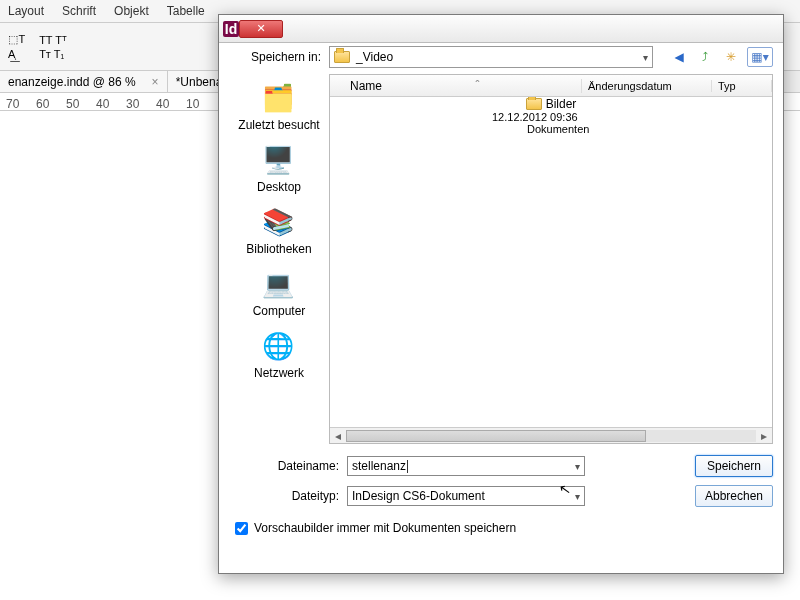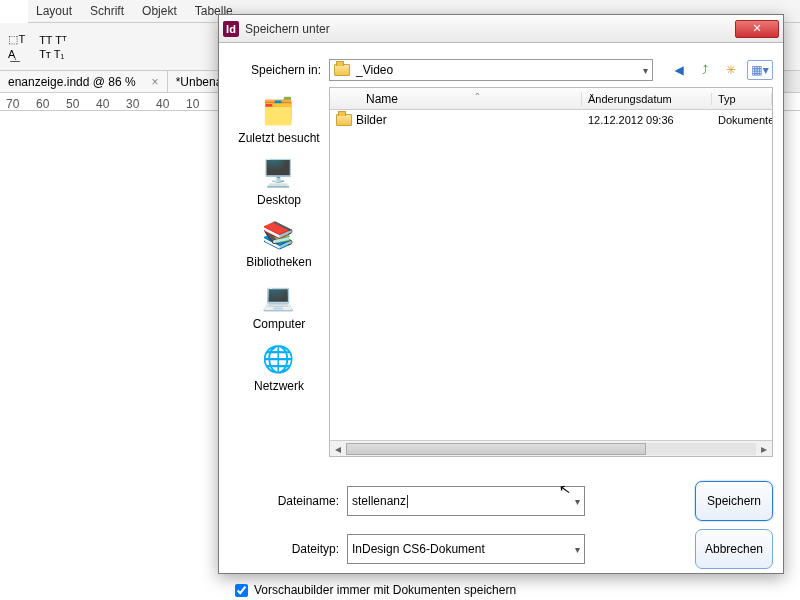--- a/index.html
+++ b/index.html
@@ -1,77 +1,77 @@
 <!DOCTYPE html>
 <html><head>
 <meta charset="utf-8">
 <style>
 * { box-sizing: border-box; margin: 0; padding: 0; font-family: "Segoe UI", Tahoma, sans-serif; font-size: 12px; }
 body { background: #fff; width: 800px; height: 600px; overflow: hidden; position: relative; }
 
-.menubar { display: flex; gap: 18px; padding: 4px 8px; background: #f5f5f5; border-bottom: 1px solid #ccc; margin-left: 28px; }
+.menubar { display: flex; gap: 18px; padding: 4px 8px; background: #f5f5f5; border-bottom: 1px solid #ccc; }
 .menubar span { color: #333; }
 
 .toolbar { display: flex; align-items: center; gap: 8px; padding: 4px 8px; background: #f5f5f5; border-bottom: 1px solid #ccc; height: 48px; }
 .toolbar .field { display:inline-flex; align-items:center; border:1px solid #aaa; background:#fff; padding:1px 4px; width:62px; height:18px; }
 .toolbar .stack { display:flex; flex-direction:column; gap:2px; }
 .toolbar .tt { font-size:11px; }
 
 .tabs { display:flex; background:#eee; border-bottom:1px solid #ccc; height:22px; }
 .tabs .tab { padding:3px 8px; background:#f7f7f7; border-right:1px solid #ccc; font-size:11px; display:flex; align-items:center; gap:16px; }
 .tabs .tab .x { color:#888; }
 
 .ruler { display:flex; background:#fff; border-bottom:1px solid #ccc; height:18px; position:relative; font-size:9px; color:#555; }
 .ruler span { position:absolute; top:4px; }
 
 .canvas { background:#fff; height:500px; }
 
 
 .dialog { position:absolute; left:218px; top:14px; width:566px; height:560px; background:#fff; border:1px solid #7a7a7a; box-shadow:0 4px 16px rgba(0,0,0,0.35); }
 .titlebar { height:28px; background:linear-gradient(#fdfdfd,#e9e9e9); border-bottom:1px solid #bbb; display:flex; align-items:center; padding:0 4px; }
-.titlebar .appicon { width:16px; height:16px; background:#7a0a47; color:#fff; font-size:11px; font-weight:bold; display:flex; align-items:center; justify-content:center; border-radius:2px; }
+.titlebar .appicon { width:16px; height:16px; background:#7a0a47; color:#fff; font-size:14px; font-weight:bold; display:flex; align-items:center; justify-content:center; border-radius:2px; }
 .titlebar .title { margin-left:6px; flex:1; color:#333; }
 .titlebar .close { width:44px; height:18px; background:linear-gradient(#e77,#c33); border:1px solid #a22; border-radius:2px; color:#fff; display:flex; align-items:center; justify-content:center; font-size:11px; }
 
-.dlgbody { padding:16px 10px; }
+.dlgbody { padding:3px 10px; }
 .saverow { display:flex; align-items:center; gap:8px; margin-bottom:6px; }
 .saverow label { width:92px; text-align:right; }
 .combo { flex:1; height:22px; border:1px solid #999; background:#fff; display:flex; align-items:center; padding:0 4px; position:relative; }
 .combo .arrow { position:absolute; right:4px; color:#555; font-size:10px; }
 .navicons { display:flex; gap:6px; margin-left:8px; }
 .navicons .ic { width:20px; height:20px; display:flex; align-items:center; justify-content:center; }
 
 .mainpane { display:flex; height:370px; }
 .sidebar { width:100px; display:flex; flex-direction:column; align-items:center; gap:10px; padding-top:6px; }
 .sidebar .item { display:flex; flex-direction:column; align-items:center; gap:2px; font-size:11px; text-align:center; }
 .sidebar .item .icn { width:36px; height:36px; display:flex; align-items:center; justify-content:center; font-size:26px; }
 
 .filelist { flex:1; border:1px solid #bbb; background:#fff; display:flex; flex-direction:column; }
 .colheads { display:flex; background:linear-gradient(#fdfdfd,#eee); border-bottom:1px solid #ccc; height:22px; align-items:center; }
 .colheads .col { padding:0 6px; border-right:1px solid #ddd; font-size:11px; }
 .colheads .col.name { flex:1; }
 .colheads .col.date { width:130px; }
 .colheads .col.type { width:60px; }
 .rows { flex:1; overflow:auto; }
-.row { display:flex; height:20px; align-items:center; }
+.row { display:flex; height:20px; align-items:center;flex-direction:column; }
 .row .cell { padding:0 6px; font-size:11px; }
 .row .cell.name { flex:1; display:flex; align-items:center; gap:4px; }
 .row .cell.date { width:130px; }
 .row .cell.type { width:60px; }
 .scroll { height:16px; background:#f1f1f1; border-top:1px solid #ccc; display:flex; align-items:center; }
 .scroll .ar { width:16px; text-align:center; color:#666; }
 .scroll .track { flex:1; background:#e4e4e4; height:12px; position:relative; }
 .scroll .thumb { position:absolute; left:0; width:300px; height:12px; background:linear-gradient(#ddd,#ccc); border:1px solid #aaa; }
 
 .bottom { padding:8px 10px 0 10px; }
 .formrow { display:flex; align-items:center; gap:8px; margin-bottom:8px; }
 .formrow label { width:110px; text-align:right; padding-left:14px; }
-.formrow .input { width:238px; height:30px; border:1px solid #888; background:#fff; padding:8px 4px; display:flex; align-items:center; position:relative; }
+.formrow .input { width:238px; height:20px; border:1px solid #888; background:#fff; padding:8px 4px; display:flex; align-items:center; position:relative; }
 .formrow .input .arrow { position:absolute; right:4px; font-size:10px; color:#555; }
-.btn { width:78px; height:40px; border:1px solid #7aa7d6; background:linear-gradient(#fdfdfd,#e8f0fa); border-radius:7px; display:flex; align-items:center; justify-content:center; }
+.btn { width:78px; height:22px; border:1px solid #7aa7d6; background:linear-gradient(#fdfdfd,#e8f0fa); border-radius:2px; display:flex; align-items:center; justify-content:center; }
 .btn.primary { border-color:#2a7ad0; box-shadow:0 0 2px #6ab0ff; }
 .chkrow { display:flex; align-items:center; gap:6px; padding:6px 0 0 6px; }
 .chkrow input { width:13px; height:13px; }
 
 .folder-icon { width:16px; height:12px; background:linear-gradient(#ffe39a,#f3c44b); border:1px solid #caa23a; border-radius:1px; display:inline-block; position:relative; }
 .folder-icon::before { content:""; position:absolute; top:-4px; left:1px; width:6px; height:4px; background:#f3c44b; border:1px solid #caa23a; border-bottom:none; border-radius:1px 1px 0 0; }
 
 .cursor { position:absolute; left:340px; top:466px; font-size:14px; transform:rotate(-10deg); }
 </style>
 </head>
@@ -113,21 +113,20 @@
   <span style="left:126px">30</span>
   <span style="left:156px">40</span>
   <span style="left:186px">10</span>
 </div>
 
 <div class="canvas"></div>
 
 <div class="dialog">
   <div class="titlebar">
     <div class="appicon">Id</div>
-    <div class="title">Speichern unter</div>
     <div class="close">✕</div>
   </div>
 
   <div class="dlgbody">
     <div class="saverow">
       <label>Speichern in:</label>
       <div class="combo">
         <span class="folder-icon"></span>
         <span style="margin-left:6px">_Video</span>
         <span class="arrow">▾</span>
@@ -159,21 +158,21 @@
             <span>Computer</span>
           </div>
         <div class="item">
             <div class="icn">🌐</div>
             <span>Netzwerk</span>
           </div>
       </div>
 
       <div class="filelist">
         <div class="colheads">
-          <div class="col name"><span style="margin-left:30px">Name</span><span style="float:right;margin-right:40%;color:#888">ˆ</span></div>
+          <div class="col name"><span style="margin-left:14px">Name</span><span style="float:right;margin-right:40%;color:#888">ˆ</span></div>
           <div class="col date">Änderungsdatum</div>
           <div class="col type">Typ</div>
         </div>
         <div class="rows">
           <div class="row">
             <div class="cell name">
                 <span class="folder-icon"></span>
                 <span>Bilder</span>
               </div>
             <div class="cell date">12.12.2012 09:36</div>

